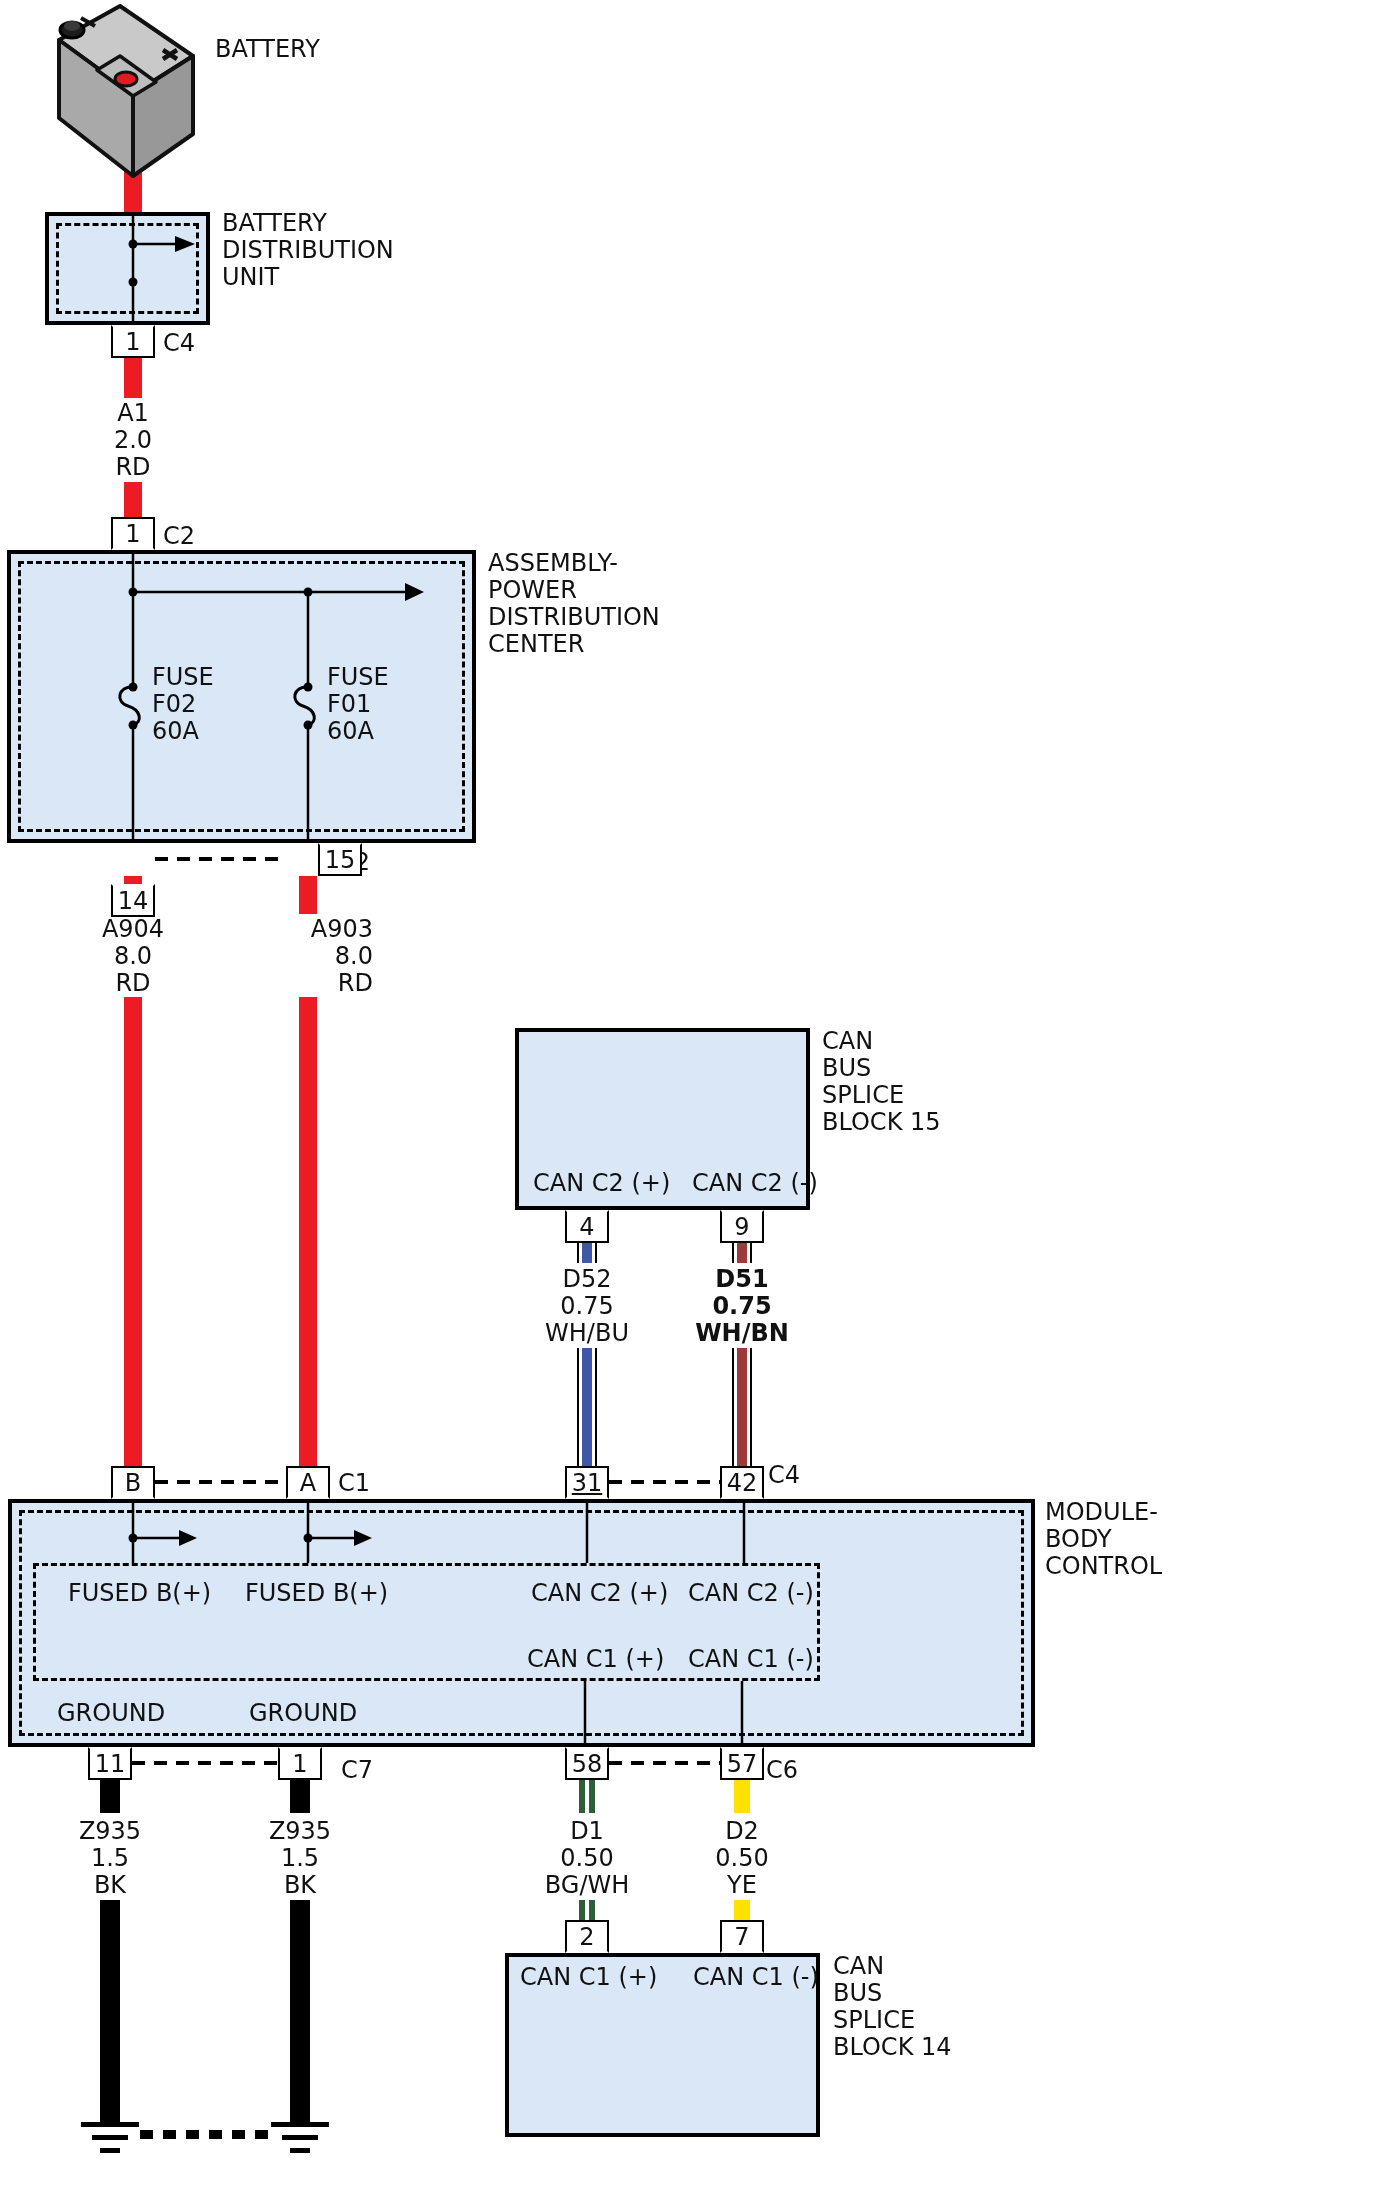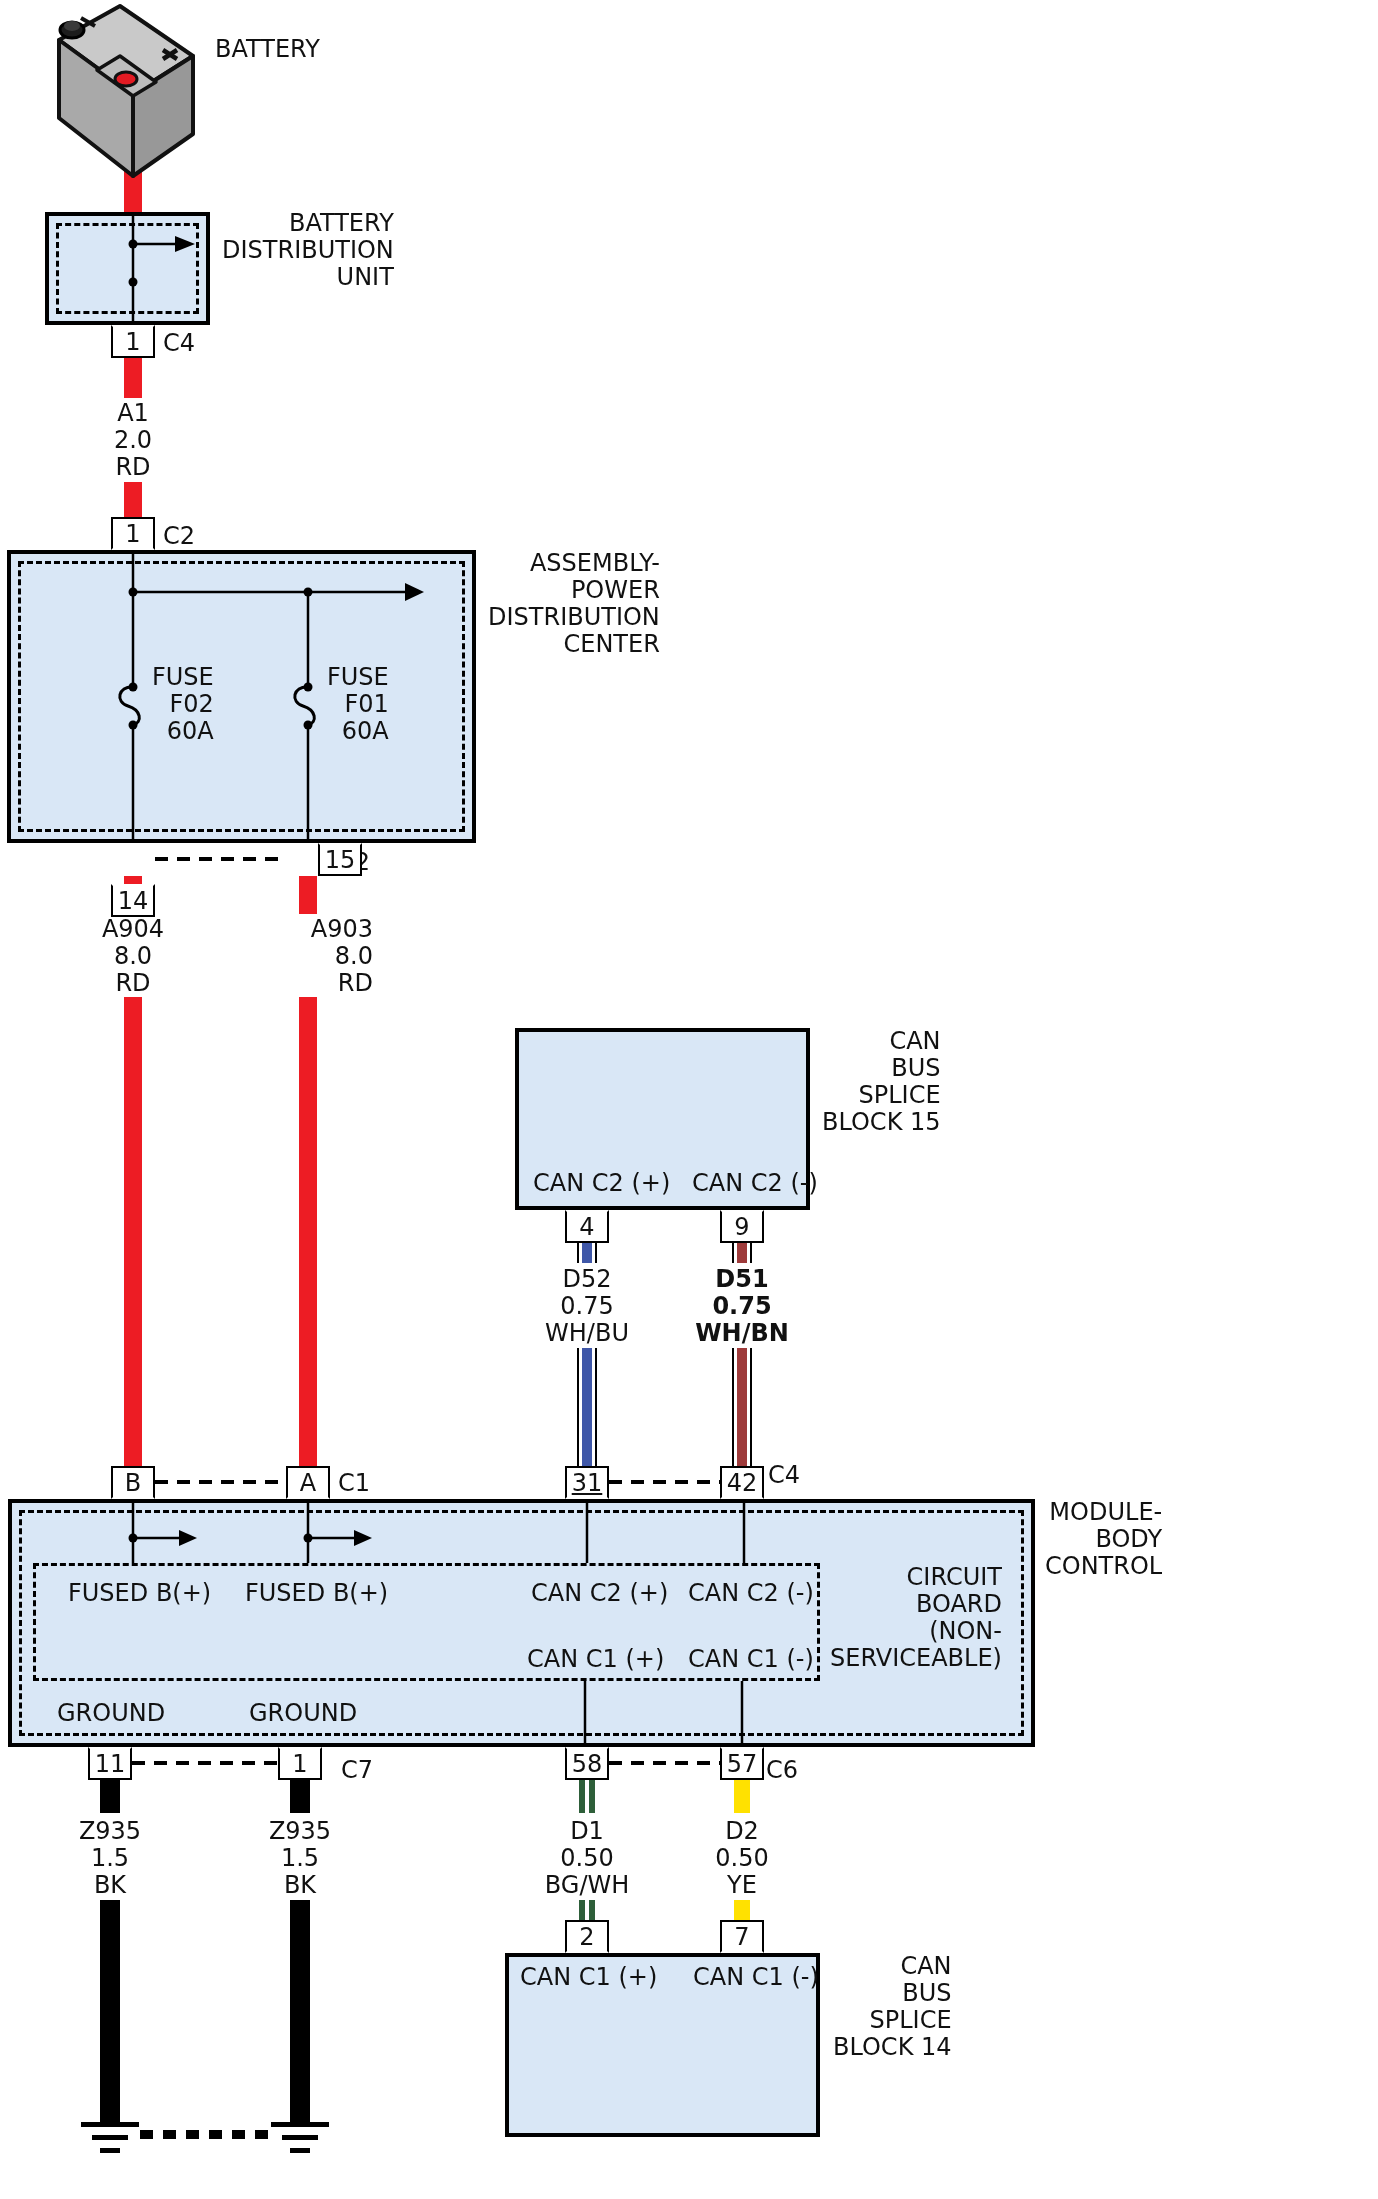--- a/index.html
+++ b/index.html
@@ -1,18 +1,18 @@
 <!DOCTYPE html>
 <html style="--red: #ed1c24; --blue: #3f57a8; --brown: #9e3a3a; --green: #2e5f3a; --yellow: #ffe100; --box_fill: #d9e7f6;"><head>
 <meta charset="utf-8">
 <style>
   html,body{margin:0;padding:0;background:#fff;}
   body{font-family:"DejaVu Sans","Liberation Sans",sans-serif;color:#111;}
   #canvas{position:relative;width:1378px;height:2199px;background:#fff;overflow:hidden;}
-  .lbl{position:absolute;font-size:24px;line-height:27px;white-space:nowrap;text-align:right;}
+  .lbl{position:absolute;font-size:24px;line-height:27px;white-space:nowrap;}
   .lbl.c{text-align:center;white-space:normal;width:150px;}
   .box{position:absolute;background:var(--box_fill,#d9e7f6);border:4px solid #000;box-sizing:border-box;}
   .inset{position:absolute;left:7px;top:7px;right:7px;bottom:7px;border:3px dashed #000;}
   .pin{position:absolute;width:44px;height:33px;background:#fff;border:2.5px solid #000;
        box-sizing:border-box;display:flex;align-items:center;justify-content:center;
        font-size:24px;z-index:6;}
   .wire{position:absolute;}
   .w-red{width:18px;background:var(--red,#ed1c24);}
   .w-black{width:20px;background:#000;}
   .w-blue{width:20px;background:linear-gradient(90deg,#000 0 2px,#fff 2px 5px,var(--blue,#3f57a8) 5px 15px,#fff 15px 18px,#000 18px 20px);}
@@ -204,26 +204,20 @@
     <line x1="736" y1="0" x2="736" y2="64" stroke="#000" stroke-width="2.5"></line>
     <line x1="577" y1="182" x2="577" y2="248" stroke="#000" stroke-width="2.5"></line>
     <line x1="734" y1="182" x2="734" y2="248" stroke="#000" stroke-width="2.5"></line>
   </svg>
   <div class="lbl" style="left:1045px;top:1499px;">
     <div>MODULE-</div>
     <div>BODY</div>
     <div>CONTROL</div>
   </div>
   <div class="dashedbox" style="left:33px;top:1563px;width:787px;height:118px;"></div>
-  <div class="lbl" style="left:830px;top:1564px;">
-    <div>CIRCUIT</div>
-    <div>BOARD</div>
-    <div>(NON-</div>
-    <div>SERVICEABLE)</div>
-  </div>
   <div class="lbl" style="left:68px;top:1580px;">FUSED B(+)</div>
   <div class="lbl" style="left:245px;top:1580px;">FUSED B(+)</div>
   <div class="lbl" style="left:531px;top:1580px;">CAN C2 (+)</div>
   <div class="lbl" style="left:688px;top:1580px;">CAN C2 (-)</div>
   <div class="lbl" style="left:527px;top:1646px;">CAN C1 (+)</div>
   <div class="lbl" style="left:688px;top:1646px;">CAN C1 (-)</div>
   <div class="lbl" style="left:57px;top:1700px;">GROUND</div>
   <div class="lbl" style="left:249px;top:1700px;">GROUND</div>
 
   <div class="pairdash" style="left:132px;top:1761px;width:146px;"></div>

